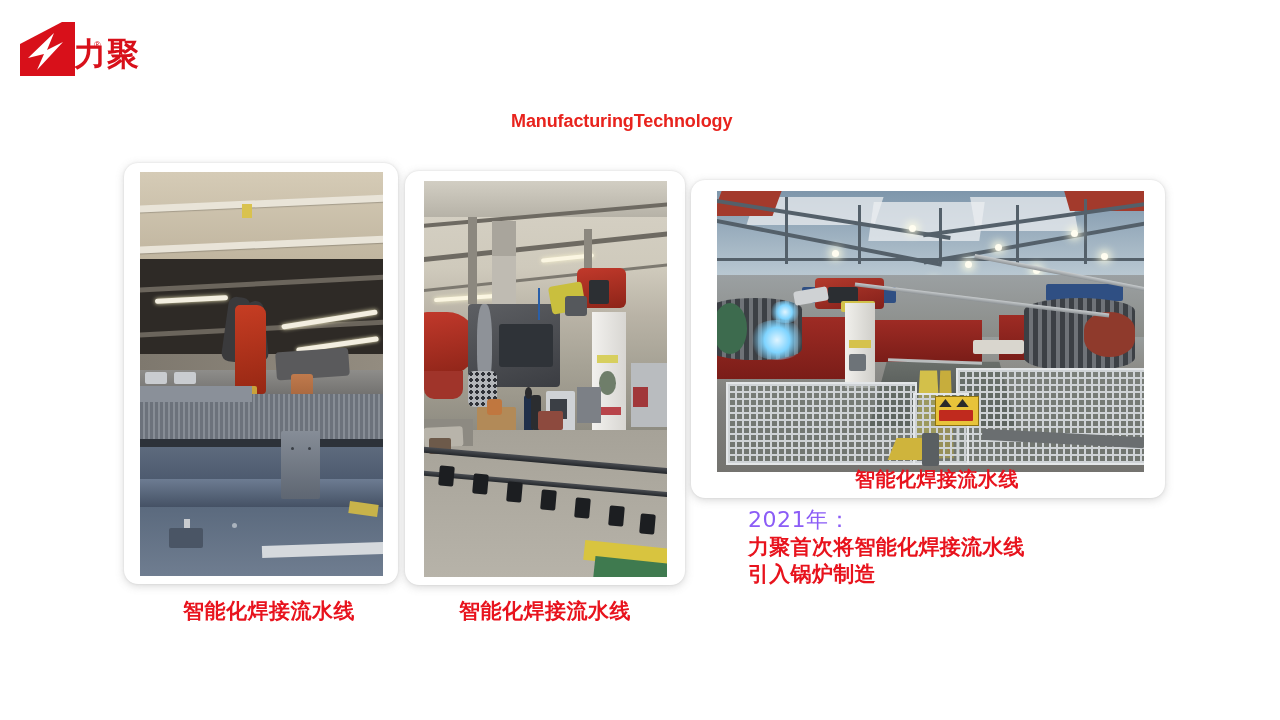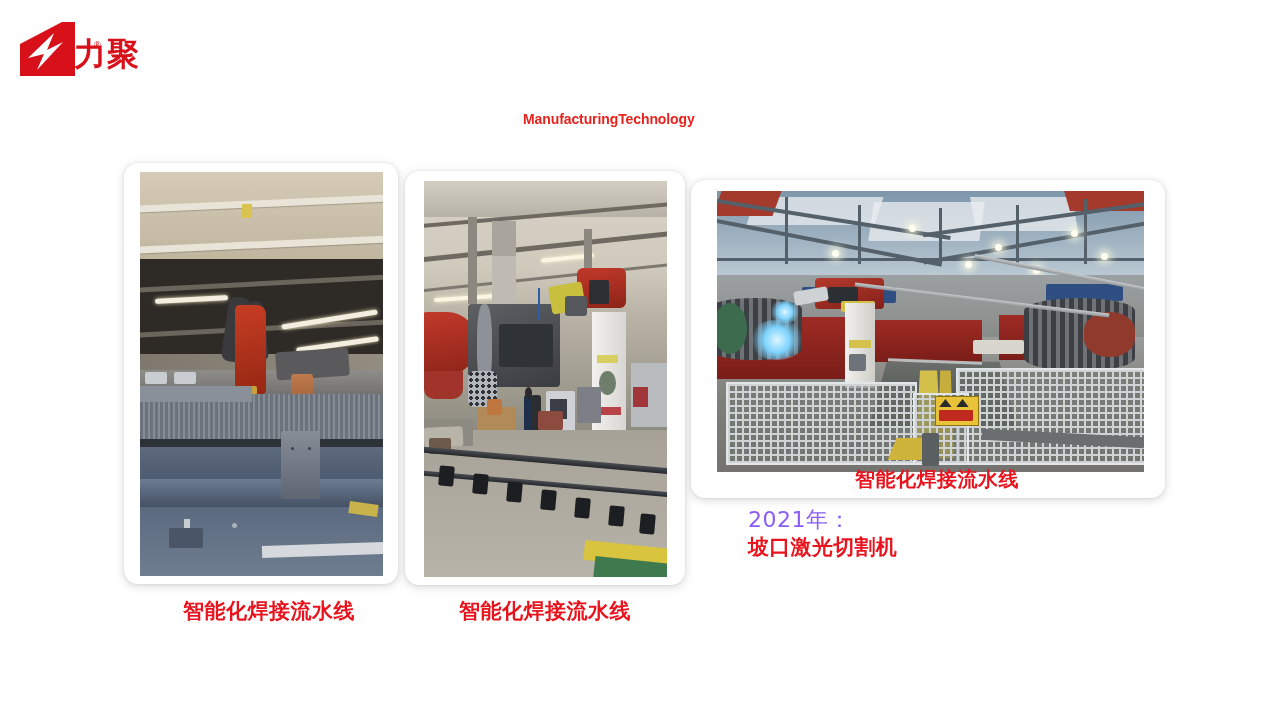--- a/index.html
+++ b/index.html
@@ -61,24 +61,23 @@
   }
   .title-main {
     font-size: 31px;
     font-weight: bold;
     color: #e8131d;
     letter-spacing: 1px;
     line-height: 1.05;
     font-family: "DejaVu Sans", "Liberation Sans", sans-serif;
   }
   .title-sub {
-    font-size: 14px;
+    font-size: 18px;
     font-weight: bold;
     color: #e8231d;
-    margin-left: 12px;
     margin-bottom: 4px;
     line-height: 1.1;
     letter-spacing: -0.1px;
   }
 
   
   .card {
     position: absolute;
     background: #ffffff;
     border-radius: 14px;
@@ -389,14 +388,15 @@
       <div class="sl s3-yellowline" style="left:41%;top:88%;width:8%;height:8%;transform:skewX(-22deg)"></div>
       <div class="sl" style="left:48%;top:86%;width:4%;height:12%;background:#5a5f62;border-radius:2px;"></div>
       <div class="sl" style="left:62%;top:86%;width:38%;height:4%;background:#6a6e70;transform:rotate(3deg)"></div>
     </div>
   </div>
   <div class="caption" id="cap3" style="position:absolute;left:164px;top:286px;">智能化焊接流水线</div>
 </div>
 
 <div class="textblock">
   <div class="tb-year">2021年：</div>
-  <div class="tb-line">坡口激光切割机</div>
+  <div class="tb-line">力聚首次将智能化焊接流水线</div>
+  <div class="tb-line">引入锅炉制造</div>
 </div>
 
 </body></html>

